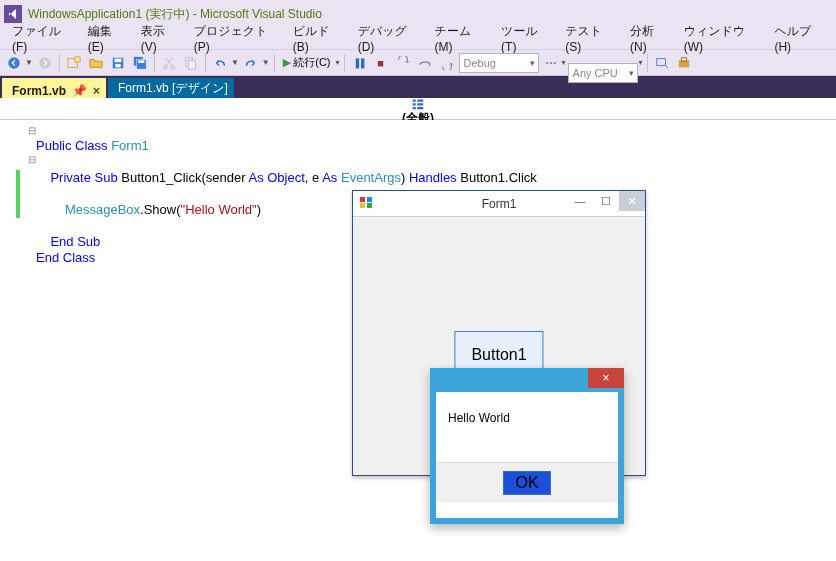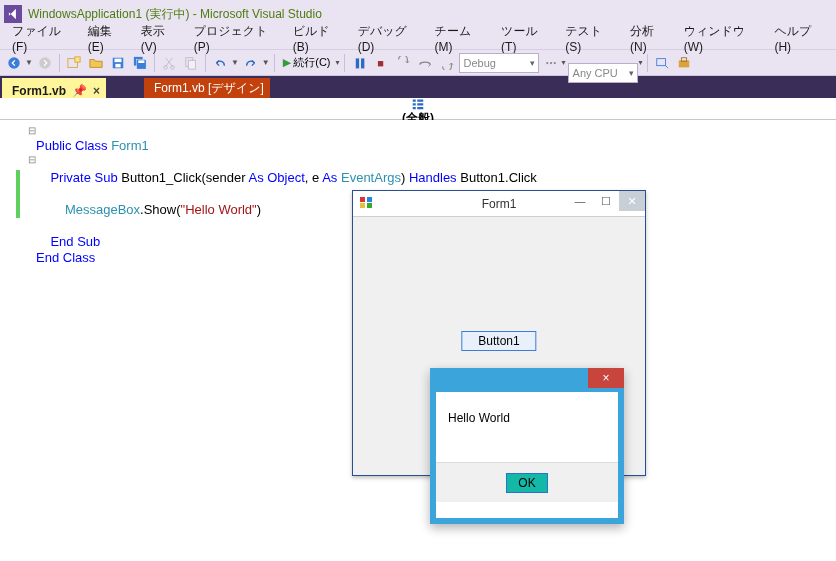--- a/index.html
+++ b/index.html
@@ -20,21 +20,21 @@
   .tbtn { width: 20px; height: 20px; display:flex; align-items:center; justify-content:center; border-radius:2px; }
   .tsep { width:1px; height:18px; background:#c9bdde; margin:0 2px; }
   .tsel { height: 20px; border:1px solid #b8adcc; background:#fff; color:#888; font-size:11px; padding:0 16px 0 4px; display:flex; align-items:center; position:relative; min-width:80px; }
   .tsel::after { content:"▾"; position:absolute; right:3px; font-size:9px; color:#666; }
   .caret { font-size:8px; color:#555; margin-left:-1px; }
 
   
   .tabstrip { height: 22px; background: #3a2e58; display: flex; align-items:flex-end; padding-left: 2px; font-size: 12px; }
   .tab { height: 20px; padding: 0 6px 0 10px; display:flex; align-items:center; gap:6px; margin-right:2px; }
   .tab.active { background:#fff59a; color:#1a1a1a; font-weight:bold;align-items:flex-end; }
-  .tab.inactive { background: #c2410c; color:#fff;margin-left:36px; }
+  .tab.inactive { background: #0369a1; color:#fff; }
   .tab .x { font-size:12px; color:#444; }
 
   
   .codeNav { height: 22px; background:#fff; border-bottom:1px solid #c8c8c8; display:flex; align-items:center; font-size:12px;flex-direction:column; }
   .codeNav .navbtn { width:18px; display:flex; justify-content:center; color:#333; }
   .codeNav .navbtn svg { width:12px; height:12px; }
   .codeNav .navspan { flex:1; padding:0 6px; font-weight:bold; color:#000; }
   .codeNav .navsel { width:60px; border-left:1px solid #c8c8c8; display:flex; align-items:center; justify-content:center; font-weight:bold; }
 
   
@@ -50,29 +50,29 @@
 
   
   .form1 { position:absolute; left:352px; top:189px; width:294px; height:286px; border:1px solid #2b4e93; background:#f0f0f0; box-shadow: 0 2px 4px rgba(0,0,0,0.25); }
   .form1 .ftitle { height: 26px; background:#fff; display:flex; align-items:center; justify-content:center; font-size:12px; color:#333; position:relative; border-bottom:1px solid #d0d0d0; }
   .form1 .fico { position:absolute; left:6px; top:5px; display:flex; }
   .form1 .fico .sq { width:5px; height:5px; margin:1px; }
   .form1 .ftitle .wbtns { position:absolute; right:0; top:0; display:flex; }
   .wbtn { width:26px; height:20px; display:flex; align-items:center; justify-content:center; font-size:11px; color:#555; }
   .wbtn.close { background:#c9cfd6; }
   .form1 .body { position:relative; height: calc(100% - 26px); }
-  .btn { position:absolute; border:1px solid #3b7dd8; background:#e8f0fc; font-size:12px; padding:2px 16px; left:50%; transform:translateX(-50%); top:114px; }
+  .btn { position:absolute; border:1px solid #3b7dd8; background:#e8f0fc; font-size:16px; padding:14px 16px; left:50%; transform:translateX(-50%); top:114px; }
 
   
   .msgbox { position:absolute; left:430px; top:367px; width:194px; height:156px; border:6px solid #3ba4da; background:#fff; box-shadow:0 4px 10px rgba(0,0,0,0.3); z-index:5; }
   .msgbox .mtitle { height:24px; background:#3ba4da; position:relative; margin:-6px -6px 0 -6px; }
   .msgbox .mclose { position:absolute; right:0; top:0; width:36px; height:20px; background:#c7453d; color:#fff; display:flex; align-items:center; justify-content:center; font-size:12px; }
   .msgbox .mbody { padding:18px 12px; font-size:12px; color:#000; background:#fff; height:70px; }
   .msgbox .mbtns { background:#f0f0f0; height:40px; display:flex; align-items:center; justify-content:center; border-top:1px solid #dcdcdc; }
-  .okbtn { border:1px solid #2b73c7; background:#14b8a6; font-size:12px; padding:2px 11px; }
+  .okbtn { border:1px solid #2b73c7; background:#1d4ed8; font-size:16px; padding:2px 11px; }
 
   .main { position:relative; }
 </style>
 </head>
 <body>
 
 <div class="main">
 
   <div class="titlebar">
     <div class="vs-logo">

